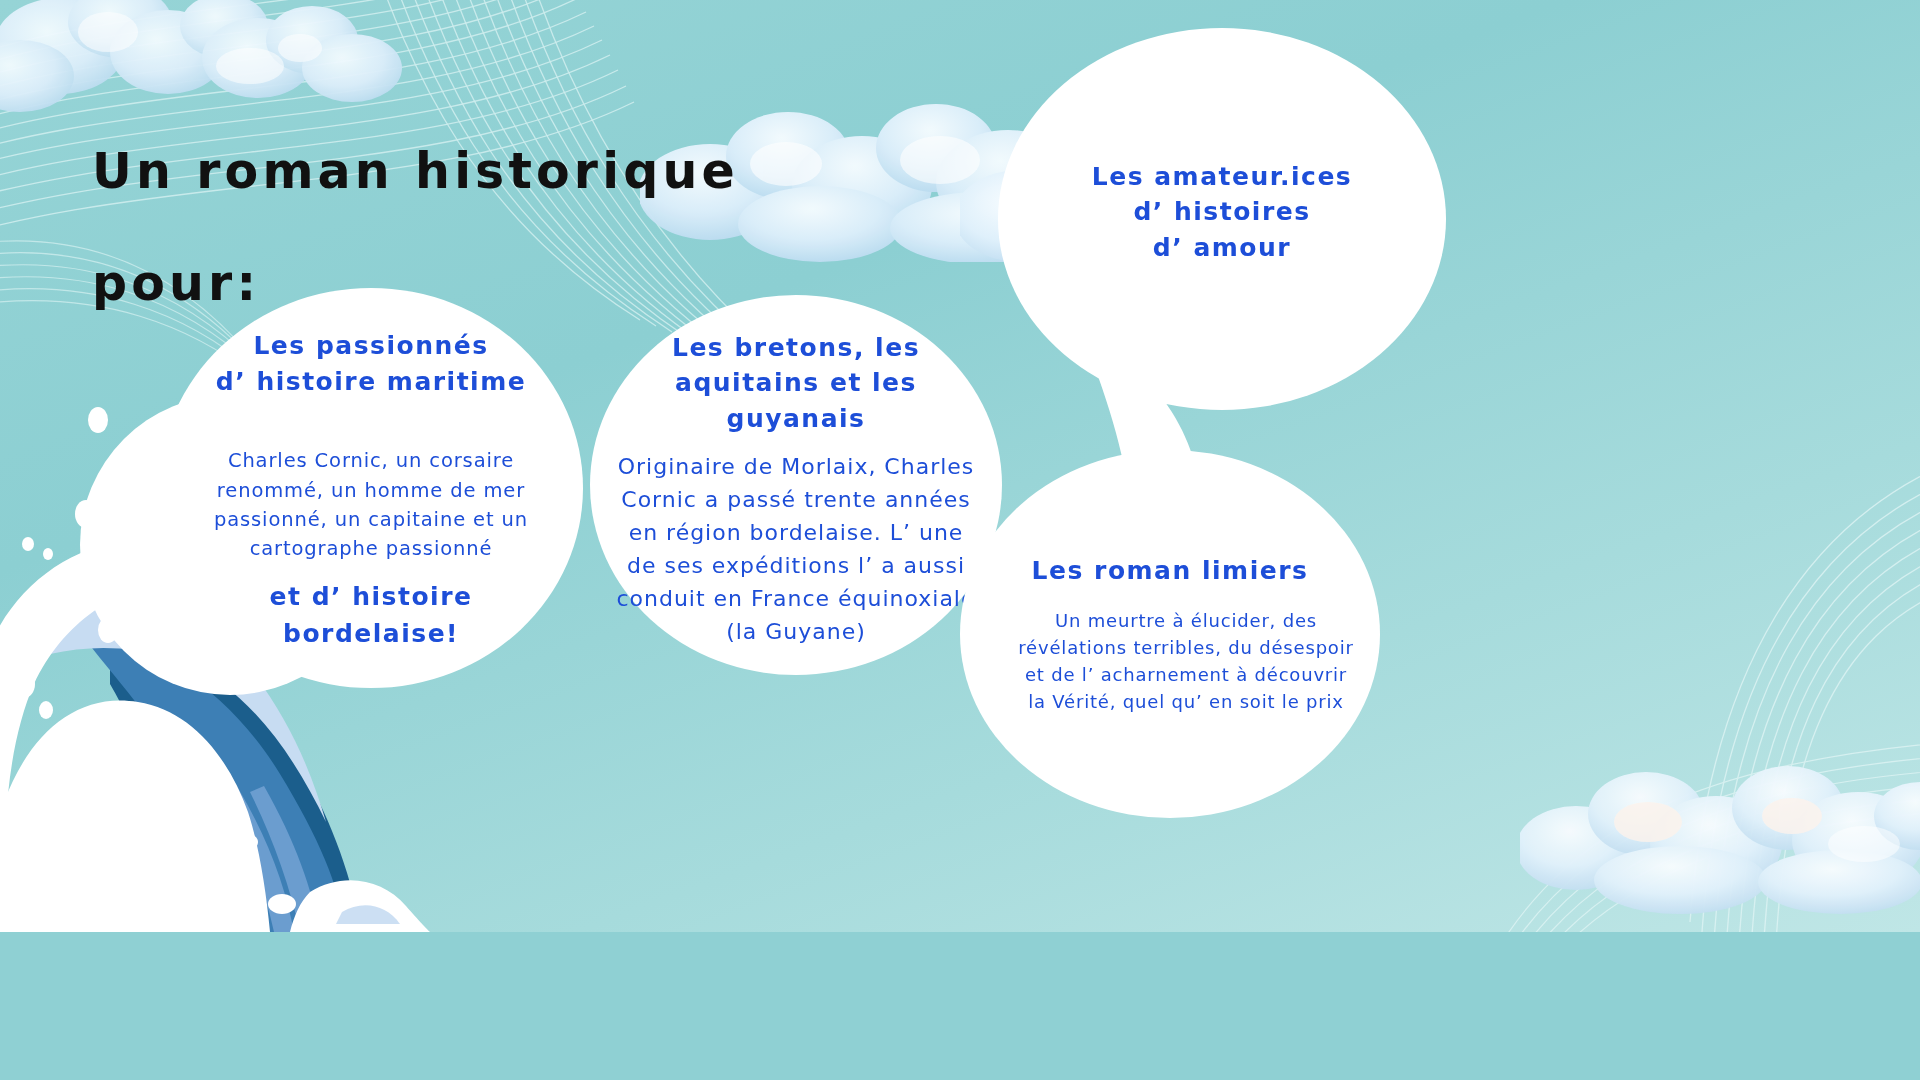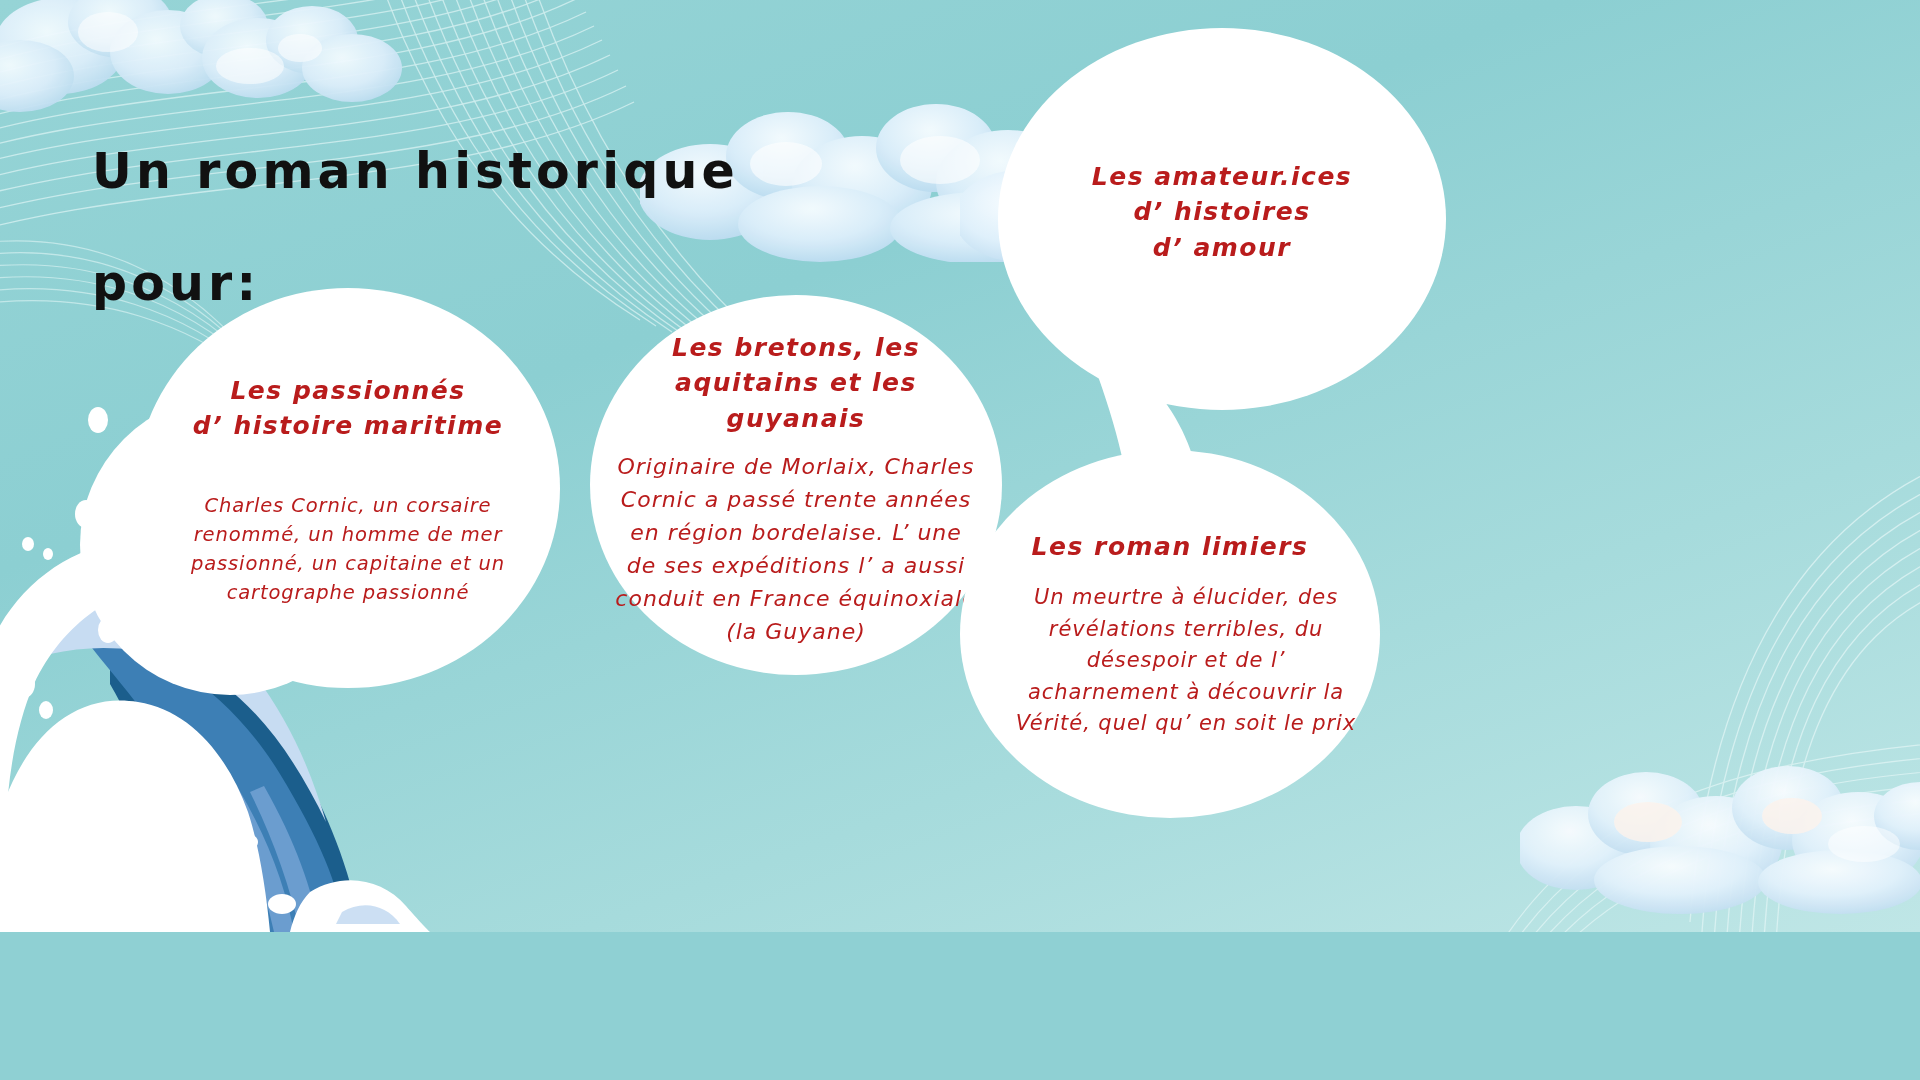--- a/index.html
+++ b/index.html
@@ -24,22 +24,21 @@
   
   .bubble {
     position:absolute;
     background:#ffffff;
     border-radius:50%;
     display:flex;
     flex-direction:column;
     align-items:center;
     justify-content:center;
     text-align:center;
-    color:#b91c1c;
-    font-style:italic;
+    color:#1d4ed8;
   }
 
   .btitle {
     font-family:"DejaVu Sans", sans-serif;
     font-weight:bold;
     letter-spacing:0.06em;
     line-height:1.42;
   }
   .bbody {
     font-family:"DejaVu Sans", sans-serif;
@@ -49,21 +48,21 @@
   }
   .bbody-strong {
     font-family:"DejaVu Sans", sans-serif;
     font-weight:bold;
     letter-spacing:0.06em;
     line-height:1.45;
   }
 
   
   #bubble-maritime {
-    left:136px; top:288px;
+    left:159px; top:288px;
     width:424px; height:400px;
     padding:14px 30px 10px;
   }
   #bubble-maritime .btitle { font-size:25px; margin-bottom:14px; }
   #bubble-maritime .bbody  { font-size:19.5px;margin-top:33px; }
   #bubble-maritime .bbody-strong { font-size:25px; margin-top:16px; }
 
   
   #bubble-bretons {
     left:590px; top:295px;
@@ -82,21 +81,21 @@
   #bubble-amour .btitle { font-size:25px; margin-bottom:14px; }
   #bubble-amour .bbody  { font-size:20px; }
 
   
   #bubble-limiers {
     left:960px; top:450px;
     width:420px; height:368px;
     padding:10px 22px;
   }
   #bubble-limiers .btitle { font-size:25px; margin-bottom:18px; }
-  #bubble-limiers .bbody  { font-size:21px;margin-left:32px; }
+  #bubble-limiers .bbody  { font-size:18px;margin-left:32px; }
 
   
   #slide-title {
     position:absolute;
     left:92px; top:116px;
     width:740px;
     color:#111111;
     font-family:"DejaVu Sans", sans-serif;
     font-weight:bold;
     font-size:49px;
@@ -333,20 +332,21 @@
              C190,300 210,230 200,170 C192,110 170,48 150,0 Z" fill="#ffffff"></path>
   </svg>
 
   <div id="slide-title">Un roman historique
 pour:</div>
 
   <div class="bubble" id="bubble-maritime">
     <div class="btitle" style="white-space:pre-line;">Les passionnés
 d’ histoire maritime</div>
     <div class="bbody">Charles Cornic, un corsaire renommé, un homme de mer passionné, un capitaine et un cartographe passionné</div>
+    <div class="bbody-strong">et d’ histoire bordelaise!</div>
   </div>
 
   <div class="bubble" id="bubble-bretons">
     <div class="btitle" style="white-space:pre-line;">Les bretons, les
 aquitains et les guyanais</div>
     <div class="bbody">Originaire de Morlaix, Charles Cornic a passé trente années en région bordelaise. L’ une de ses expéditions l’ a aussi conduit en France équinoxiale (la Guyane)</div>
   </div>
 
   <div class="bubble" id="bubble-amour">
     <div class="btitle" style="white-space:pre-line;">Les amateur.ices

